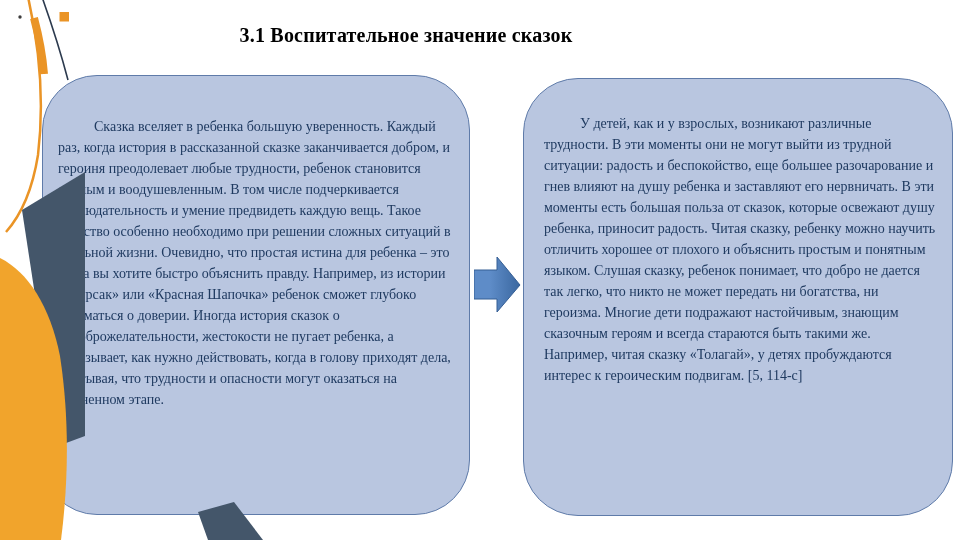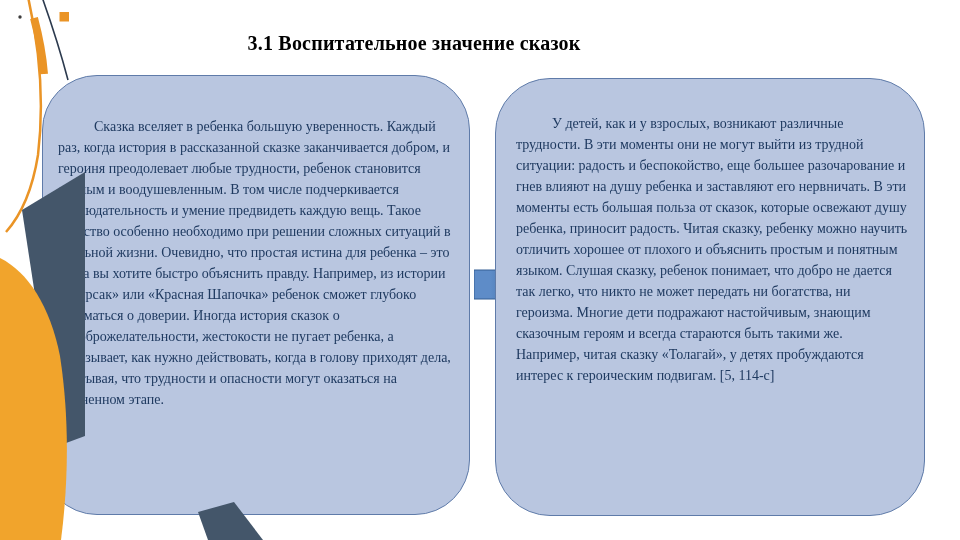--- a/index.html
+++ b/index.html
@@ -10,39 +10,39 @@
     overflow:hidden;
     font-family:"Liberation Serif", serif;
   }
   .deco{position:absolute;left:0;top:0;z-index:1;pointer-events:none;}
   .deco-front{position:absolute;left:0;top:0;z-index:3;pointer-events:none;}
   .title{
     position:absolute;left:0;top:24px;width:812px;
     text-align:center;
     font-size:20px;font-weight:bold;color:#000000;
     letter-spacing:0.2px;
-    z-index:2;margin:8px;
+    z-index:2;margin:0;
   }
   .textbox{
     position:absolute;
     background:#b9c6e0;
     border:1px solid #5f7ba9;
     border-radius:55px;
     box-sizing:border-box;
     color:#1f3a60;
     font-size:14px;line-height:21px;
     z-index:2;
   }
   .textbox p{margin:0;text-indent:36px;}
   .textbox.left{
     left:42px;top:75px;width:428px;height:440px;
     padding:40px 14px 0 15px;
   }
   .textbox.right{
-    left:495px;top:78px;width:430px;height:438px;
+    left:523px;top:78px;width:430px;height:438px;
     padding:34px 16px 0 20px;
   }
   .arrow-wrap{position:absolute;left:474px;top:255px;width:47px;height:59px;z-index:2;}
 </style>
 </head>
 <body>
 
 <div class="slide">
 
   <svg class="deco" width="960" height="540" viewBox="0 0 960 540">

